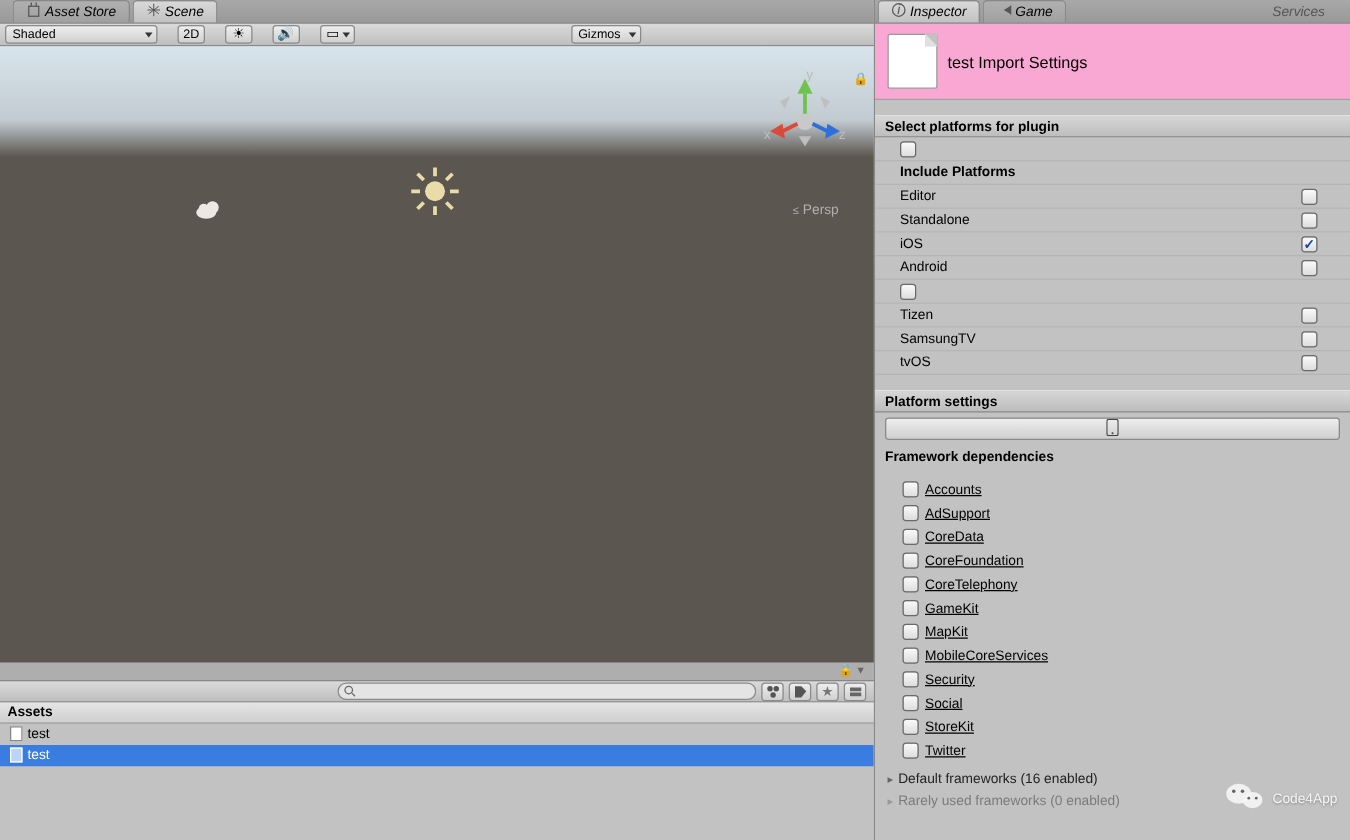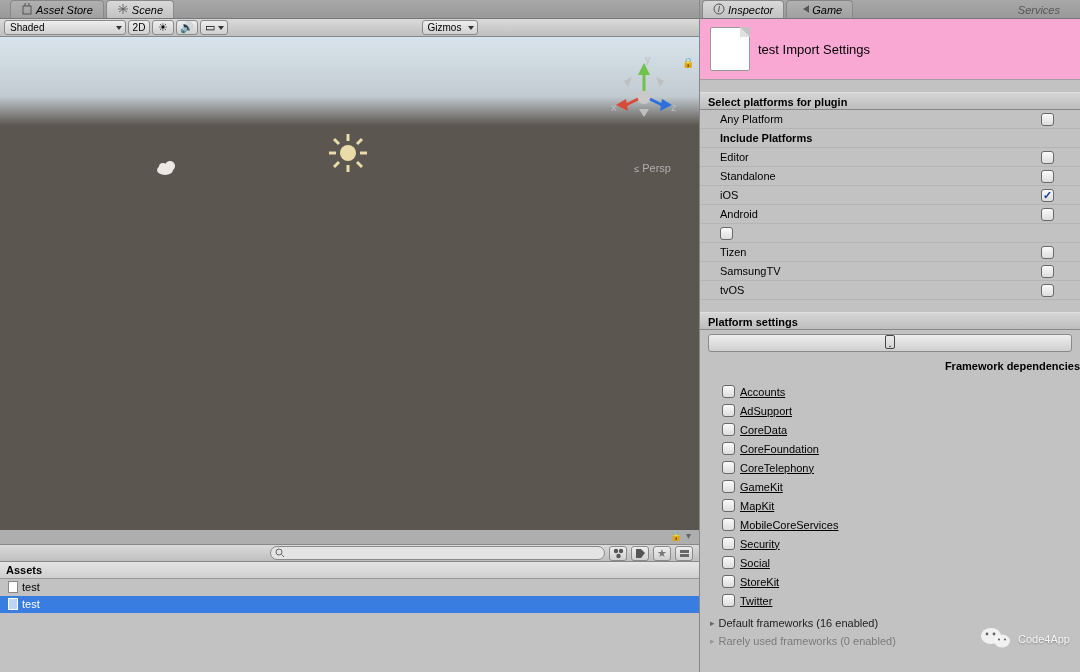--- a/index.html
+++ b/index.html
@@ -9,21 +9,21 @@
 .left-panel { flex: 0 0 700px; display: flex; flex-direction: column; border-right: 1px solid #888; }
 .right-panel { flex: 1; display: flex; flex-direction: column; background: #c2c2c2; }
 
 
 .tab-row { display: flex; height: 19px; background: linear-gradient(#a8a8a8, #999); border-bottom: 1px solid #777; align-items: flex-end; font-style: italic; }
 .tab { height: 18px; padding: 2px 10px; background: linear-gradient(#d9d9d9, #c2c2c2); border: 1px solid #888; border-bottom: none; border-radius: 4px 4px 0 0; margin-left: 2px; display: inline-flex; align-items: center; gap: 3px; cursor: pointer; }
 .tab.inactive { background: linear-gradient(#b0b0b0, #a0a0a0); }
 .tab svg, .tab .tab-icon { width: 12px; height: 12px; }
 
 
-.scene-toolbar { height: 18px; background: linear-gradient(#dadada, #bfbfbf); border-bottom: 1px solid #888; display: flex; align-items: center; gap: 2px; padding: 0 4px; }
+.scene-toolbar { height: 18px; background: linear-gradient(#dadada, #bfbfbf); border-bottom: 1px solid #888; display: flex; align-items: center; gap: 16px; padding: 0 4px; }
 .tb-drop { height: 15px; border: 1px solid #8a8a8a; background: linear-gradient(#eee, #d0d0d0); border-radius: 3px; padding: 0 12px 0 5px; position: relative; font-size: 10px; line-height: 13px; }
 .tb-drop::after { content: ""; position: absolute; right: 3px; top: 5px; border-left: 3px solid transparent; border-right: 3px solid transparent; border-top: 4px solid #333; }
 .tb-btn { height: 15px; min-width: 22px; border: 1px solid #8a8a8a; background: linear-gradient(#eee, #d0d0d0); border-radius: 3px; font-size: 10px; line-height: 13px; display: inline-flex; align-items: center; justify-content: center; cursor: pointer; }
 .search-field { height: 15px; flex: 1; max-width: 230px; border: 1px solid #8a8a8a; background: #e4e4e4; border-radius: 8px; padding: 0 8px 0 16px; font-size: 10px; line-height: 13px; position: relative; margin-top: 40px; }
 .search-field .magnify { position: absolute; left: 3px; top: 2px; width: 10px; height: 10px; }
 
 
 .scene-viewport { flex: 1; position: relative; background: linear-gradient(#d8e4ec 0%, #c2cbd1 12%, #5b564f 18%, #5b564f 100%); overflow: hidden; }
 .sun-icon { position: absolute; left: 327px; top: 95px; width: 42px; height: 42px; }
 .cloud-icon { position: absolute; left: 156px; top: 121px; width: 24px; height: 18px; }
@@ -56,21 +56,21 @@
 .platform-rows { background: #c2c2c2; }
 .plat-row { height: 19px; display: flex; align-items: center; padding: 0 26px 0 20px; border-bottom: 1px solid #b5b5b5; }
 .plat-row .lbl { flex: 1; }
 .plat-row.strong .lbl { font-weight: bold; }
 .chk { width: 13px; height: 13px; border: 1px solid #6a6a6a; border-radius: 3px; background: linear-gradient(#fafafa, #ddd); display: inline-flex; align-items: center; justify-content: center; cursor: pointer; }
 .chk.checked::after { content: "✓"; font-size: 11px; color: #1040a0; font-weight: bold; }
 
 .platform-tab-strip { height: 18px; margin: 4px 8px 0 8px; background: linear-gradient(#eee, #cfcfcf); border: 1px solid #8a8a8a; border-radius: 3px; display: flex; align-items: center; justify-content: center; }
 
 .fw-section { padding: 4px 24px 4px 22px; text-decoration: underline; }
-.fw-title { font-weight: bold; margin: 8px 0 6px 8px; text-align: right; }
+.fw-title { font-weight: bold; margin: 8px 0 6px 8px; }
 .fw-row { height: 19px; display: flex; align-items: center; gap: 5px; }
 .fold-row { height: 18px; padding-left: 10px; display: flex; align-items: center; color: #222; }
 .fold-row::before { content: "▸"; margin-right: 4px; color: #666; font-size: 9px; }
 
 .watermark { position: absolute; right: 10px; bottom: 18px; color: #fff; font-size: 22px; display: flex; align-items: center; gap: 6px; opacity: 0.85; text-shadow: 0 1px 2px rgba(0,0,0,.4); }
 
 .spacer { flex: 1; }
 .gap { height: 12px; }
 </style>
 </head>
@@ -240,21 +240,20 @@
 
     <div class="inspector-header">
       <div class="doc-icon"></div>
       <div class="insp-title">test Import Settings</div>
     </div>
 
     <div class="gap"></div>
     <div class="section-header">Select platforms for plugin</div>
     <div class="platform-rows">
       <div class="plat-row">
-        <span class="lbl">Any Platform</span>
         <span class="chk"></span>
       </div>
       <div class="plat-row strong">
         <span class="lbl">Include Platforms</span>
       </div>
       <div class="plat-row">
           <span class="lbl">Editor</span>
           <span class="chk"></span>
         </div>
       <div class="plat-row">

